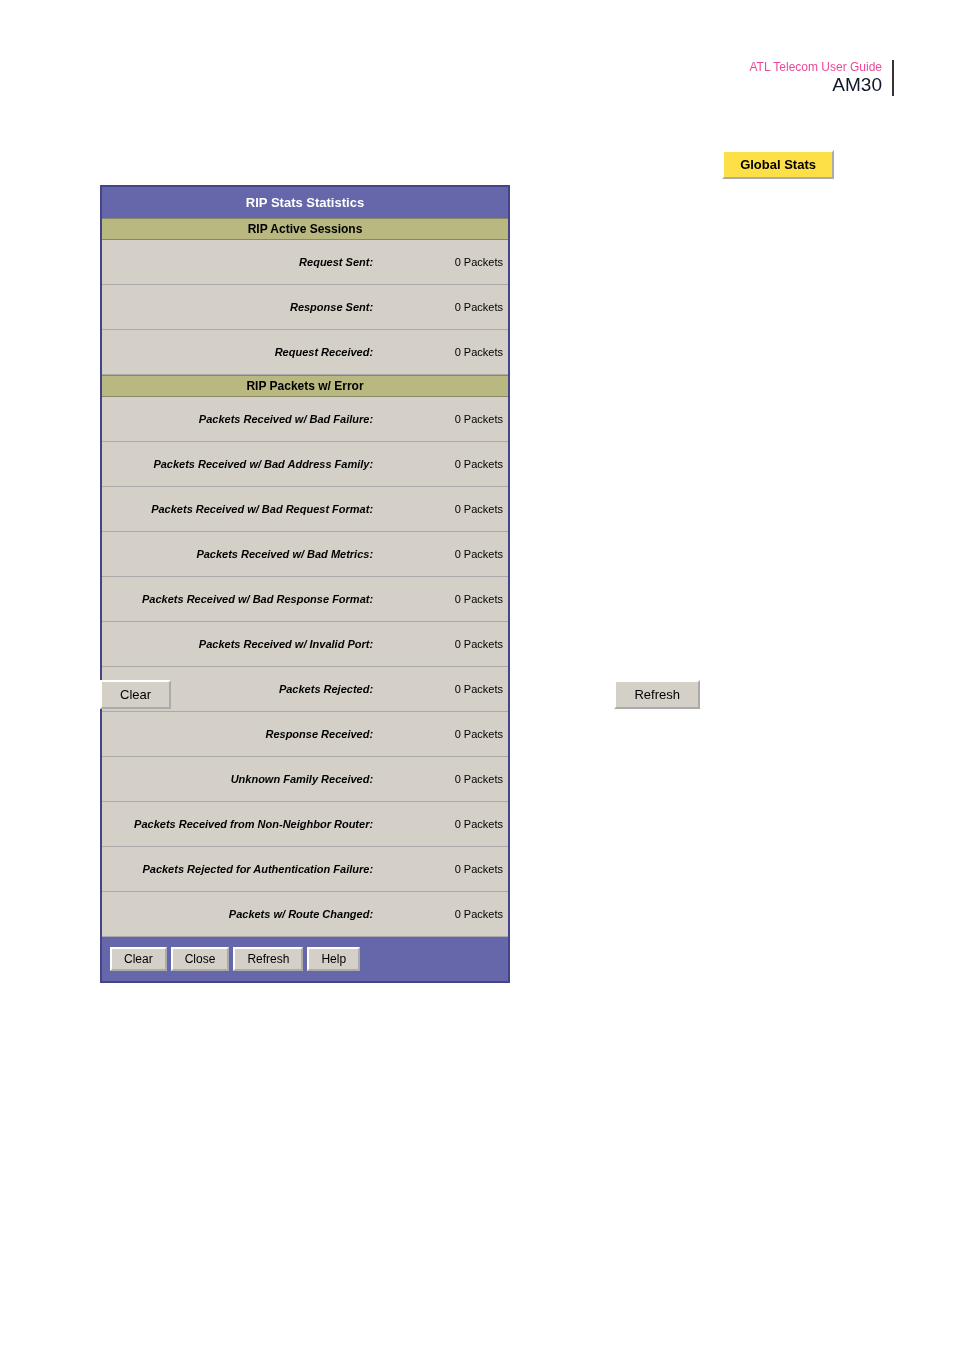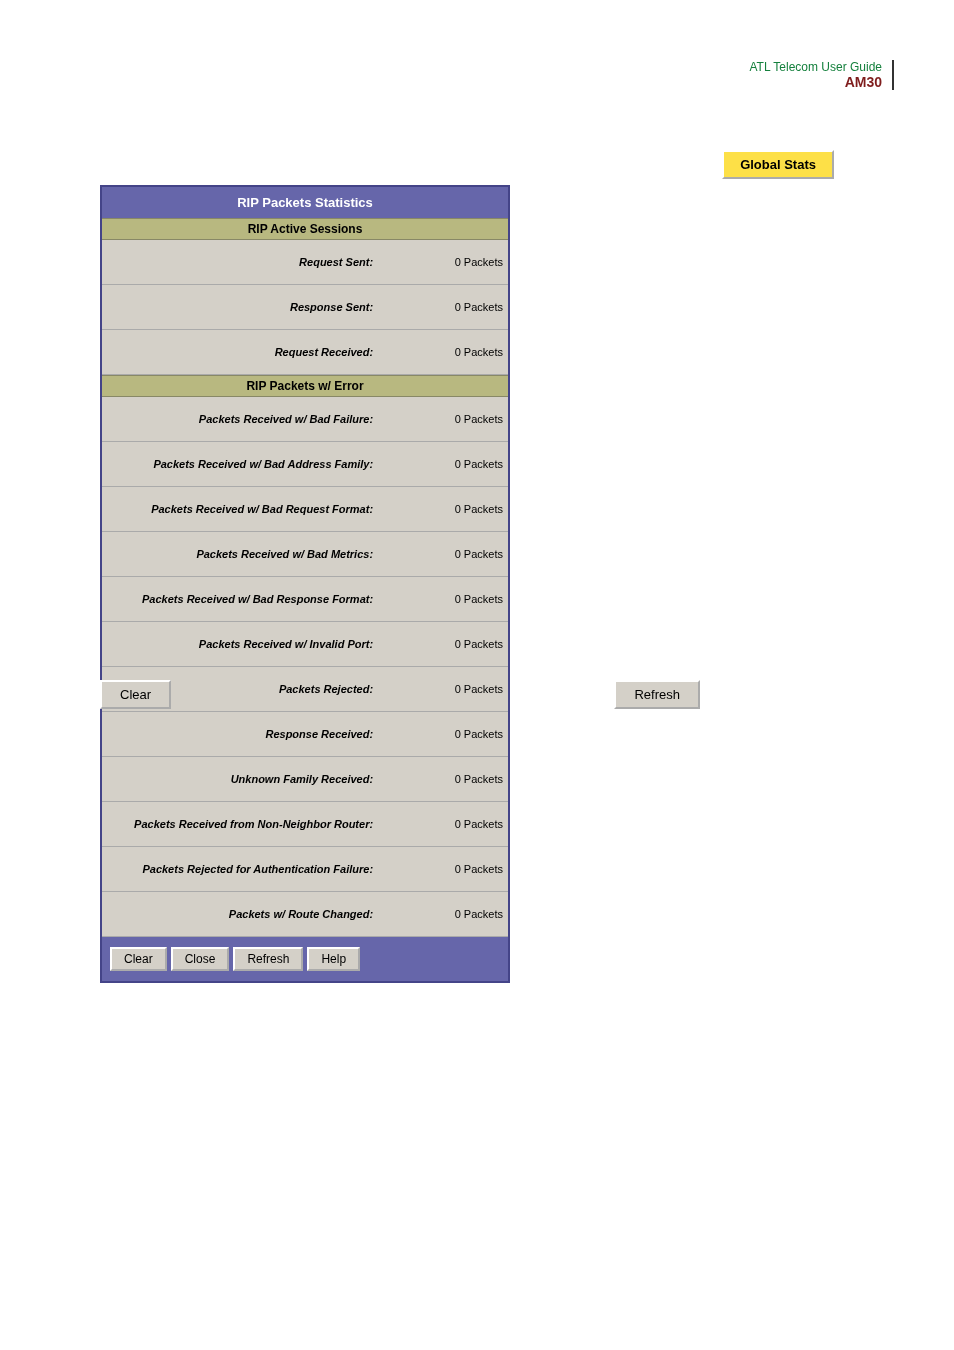--- a/index.html
+++ b/index.html
@@ -17,27 +17,27 @@
     .top-header {
       position: absolute;
       top: 60px;
       right: 60px;
       text-align: right;
       border-right: 2px solid #333;
       padding-right: 10px;
     }
     .top-header .company {
       font-size: 12px;
-      color: #15803d;
+      color: #ec4899;
       margin-left: 8px;
     }
     .top-header .model {
-      font-size: 14px;
-      font-weight: bold;
-      color: #7f1d1d;
+      font-size: 19px;
+      font-weight: normal;
+      color: #0f172a;
     }
 
     
     .global-stats-btn-area {
       position: absolute;
       top: 150px;
       right: 120px;
     }
     .global-stats-btn {
       background: #fde047;
@@ -155,21 +155,21 @@
   <div class="company">ATL Telecom User Guide</div>
   <div class="model">AM30</div>
 </div>
 
 <div class="global-stats-btn-area">
   <button class="global-stats-btn">Global Stats</button>
 </div>
 
 <div class="main-panel">
   <div class="rip-box">
-    <div class="rip-box-title">RIP Packets Statistics</div>
+    <div class="rip-box-title">RIP Stats Statistics</div>
 
     <div class="section-header">RIP Active Sessions</div>
     <table class="data-table">
       <tbody id="active-sessions-body">
       <tr>
       <td class="label">Request Sent:</td>
       <td class="value">0 Packets</td>
     </tr>
           <tr>
       <td class="label">Response Sent:</td>

